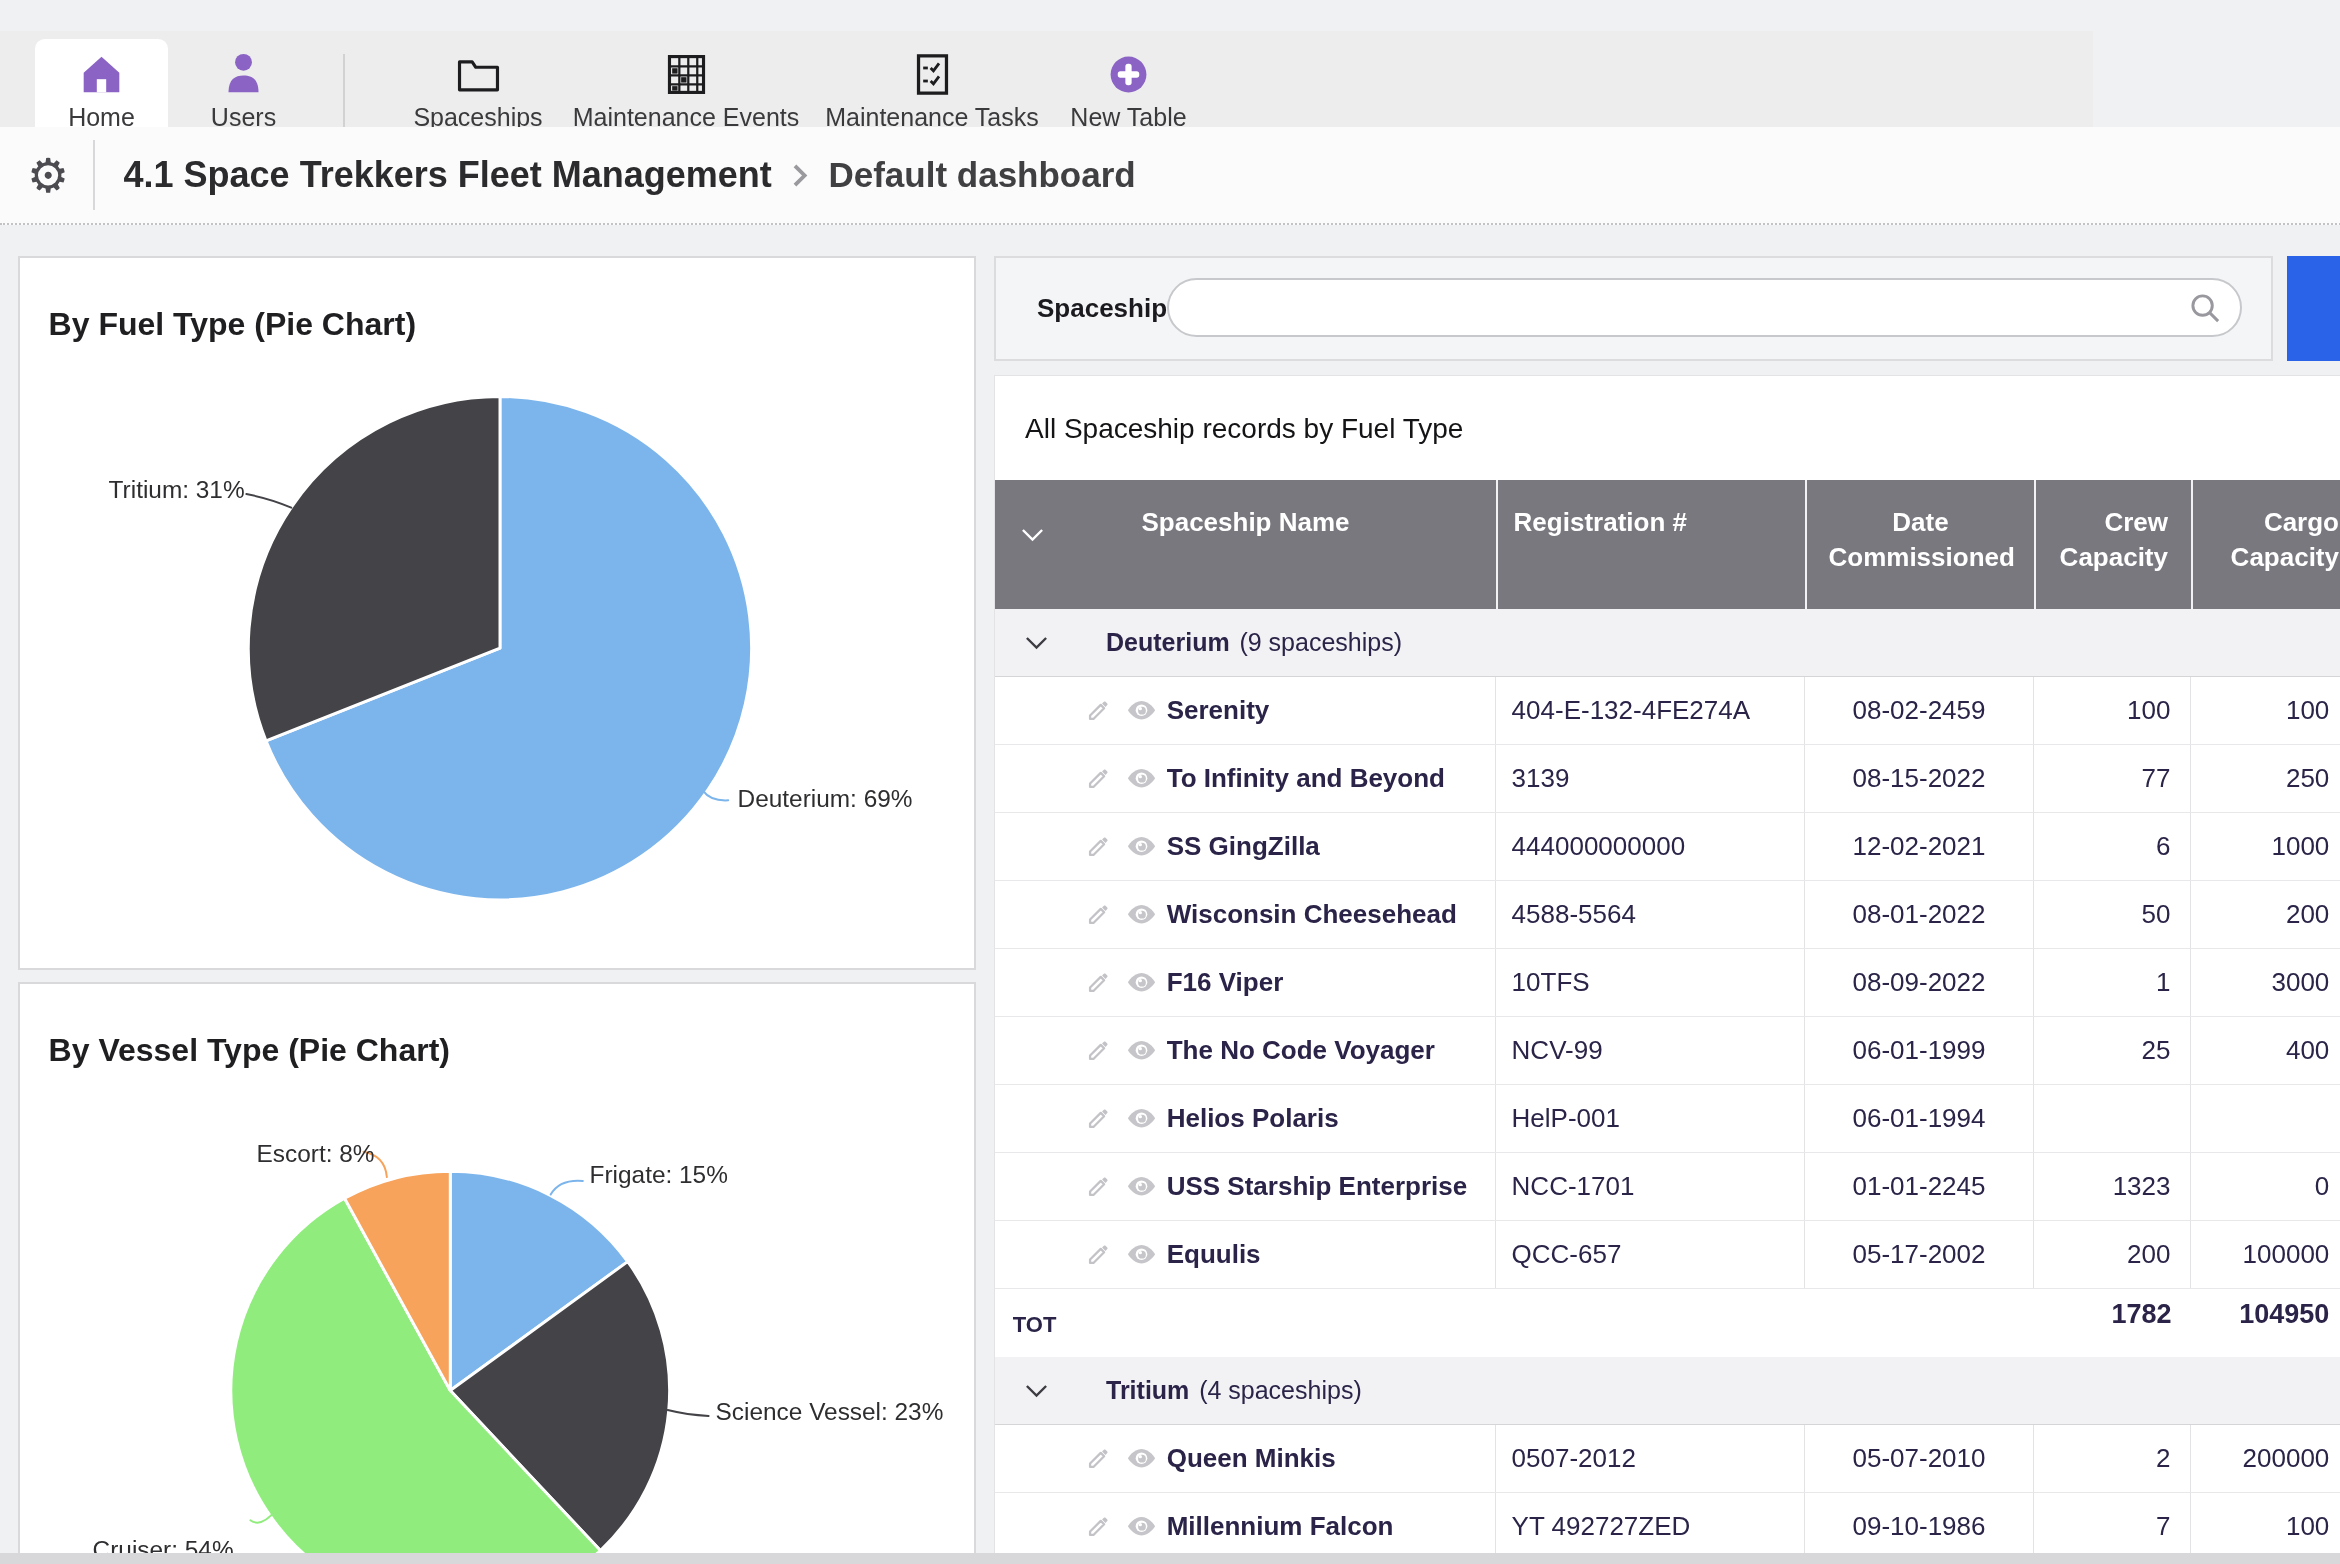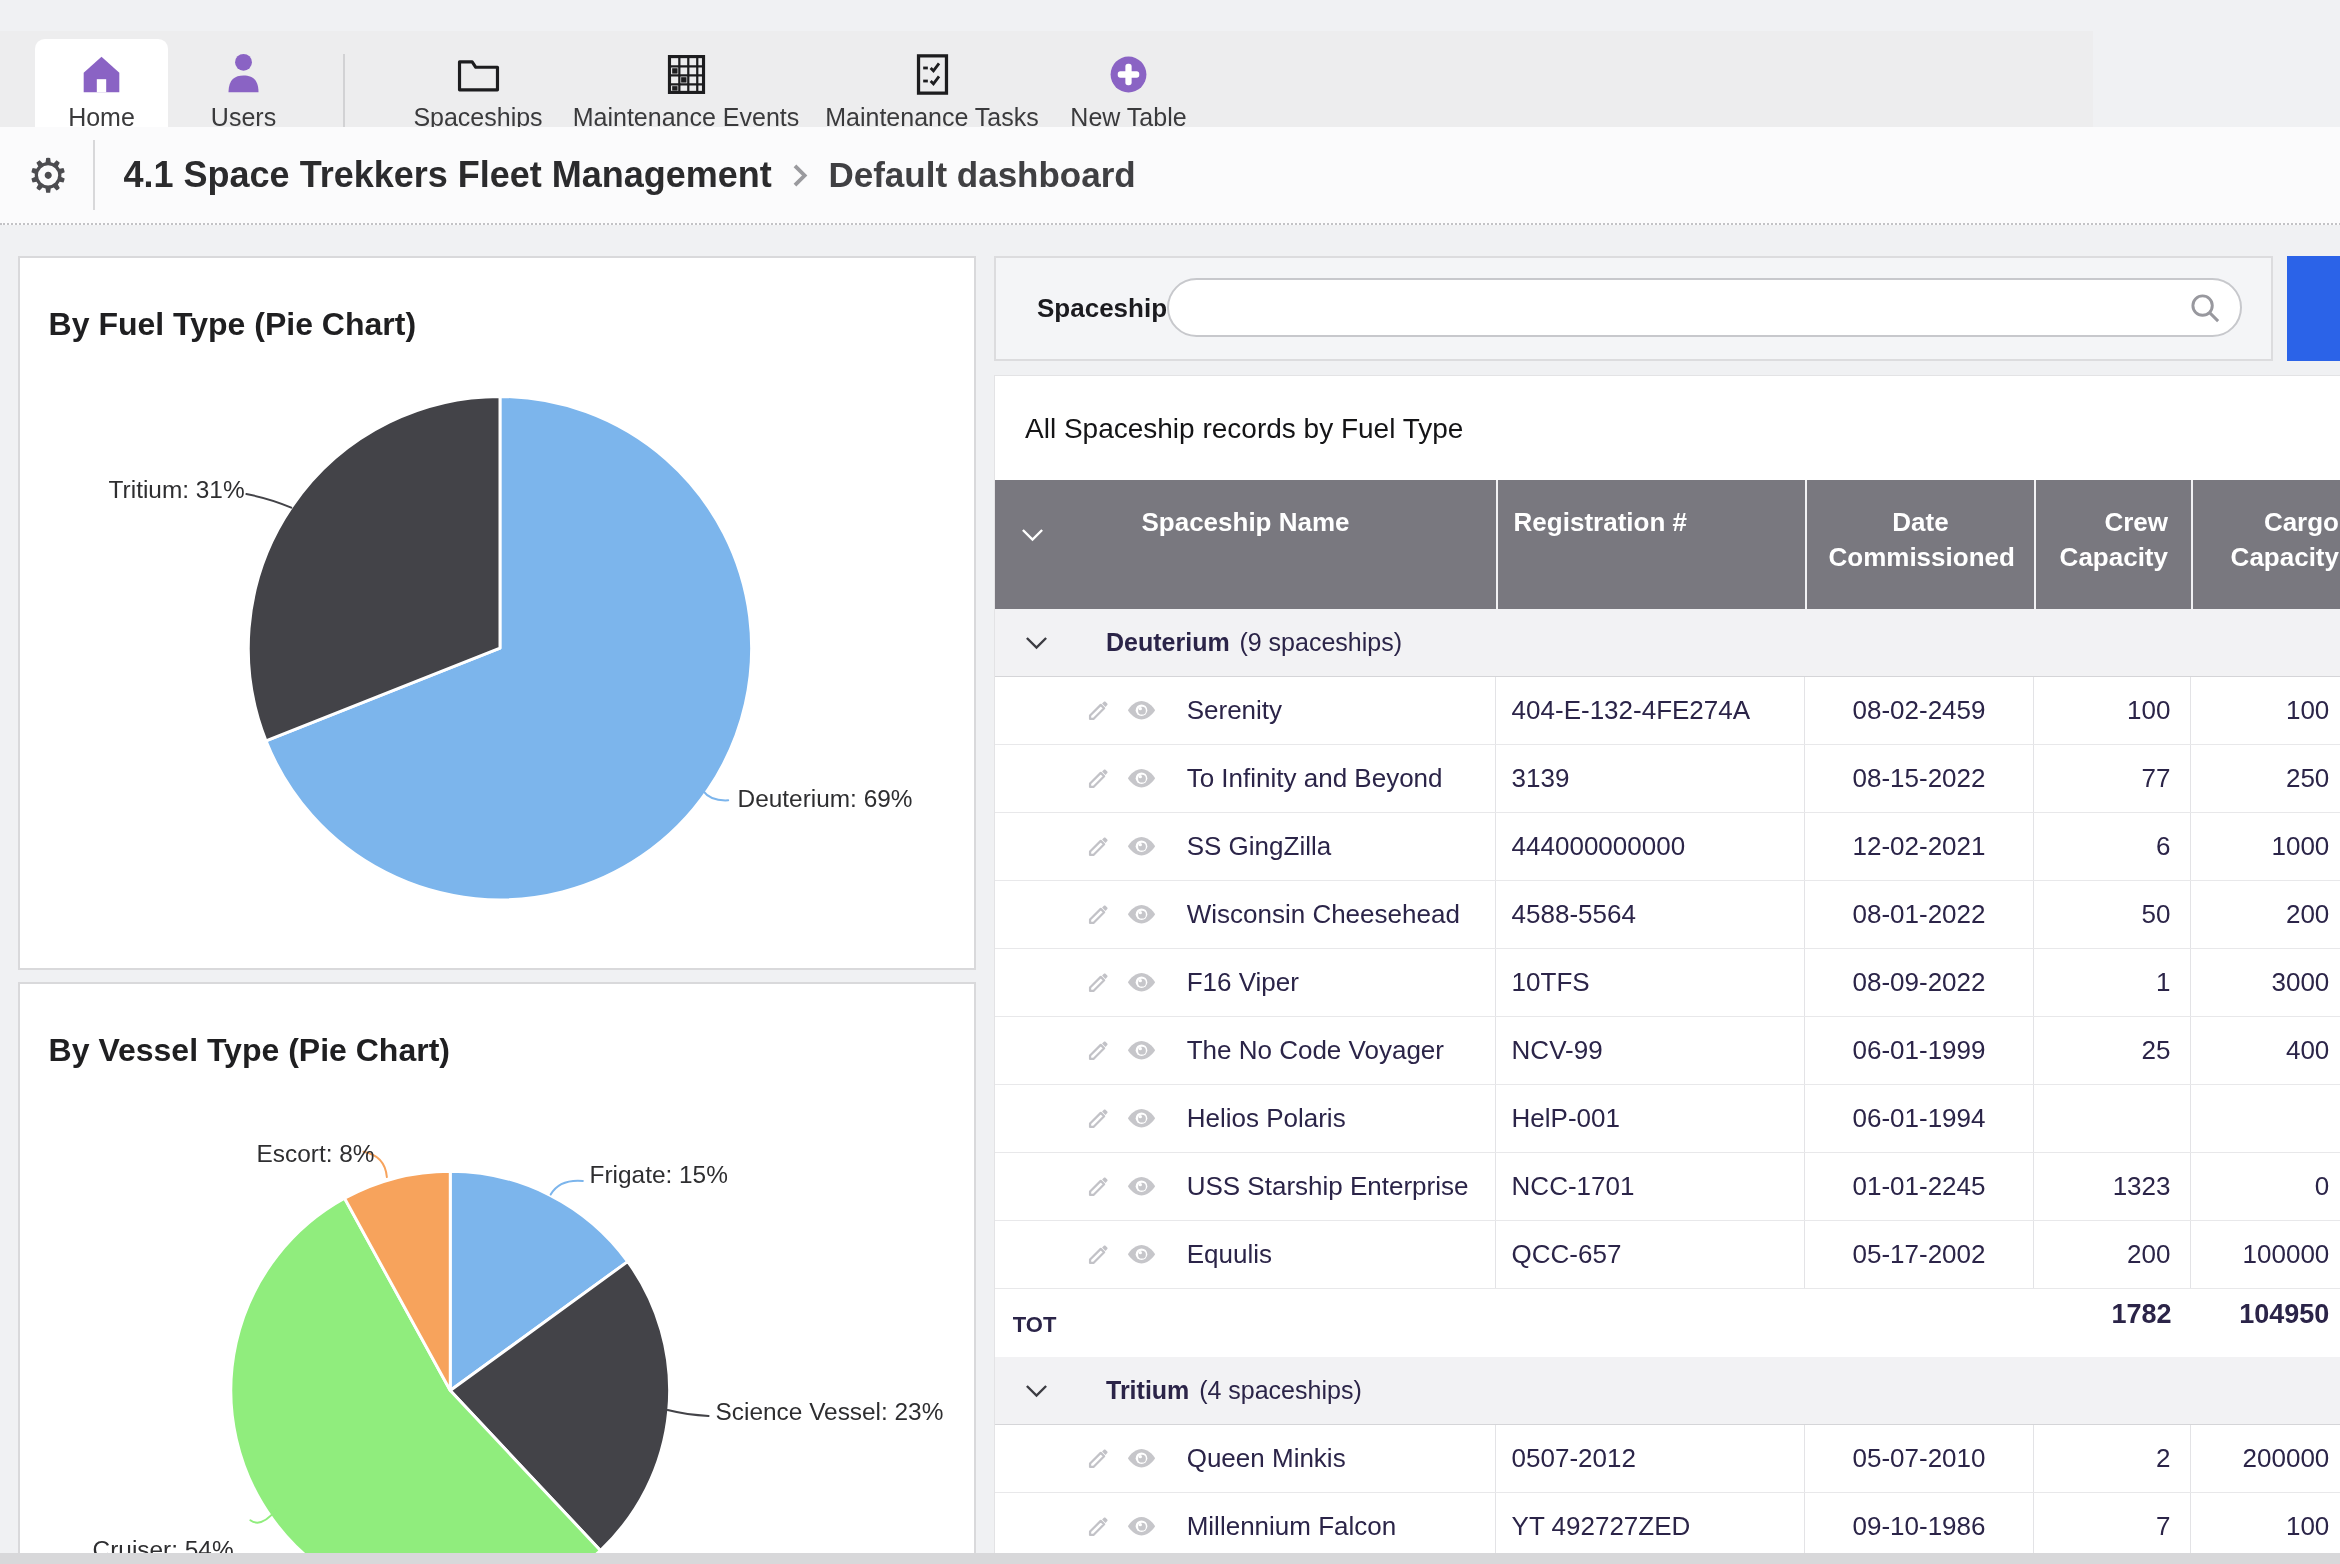--- a/index.html
+++ b/index.html
@@ -65,21 +65,21 @@
   .grow{display:flex;align-items:center;height:68px;background:#f2f2f4;
         border-bottom:1px solid #d5d5d8;box-sizing:border-box;}
   .grow .gchev{margin-left:29px;display:flex;cursor:pointer;}
   .grow .gname{margin-left:57px;font-size:25px;font-weight:700;color:#2b2448;}
   .grow .gcount{margin-left:9.8px;font-size:25px;color:#2b2448;}
 
   .drow{height:68px;border-bottom:1px solid #e8e8ea;box-sizing:border-box;background:#fff;}
   .drow .c{display:flex;align-items:center;font-size:26px;color:#2b2448;box-sizing:border-box;
            border-right:1px solid #e3e3e6;overflow:hidden;white-space:nowrap;}
   .c.name{padding-left:90px;}
-  .c.name .nm{margin-left:30px;}
+  .c.name .nm{margin-left:10px;font-weight:bold;}
   .c.name svg{flex:0 0 auto;}
   .c.name svg + svg{margin-left:13.7px;}
   .c.reg{padding-left:15.6px;}
   .c.date{justify-content:center;}
   .c.crew{justify-content:flex-end;padding-right:19.5px;}
   .c.cargo{justify-content:flex-end;padding-right:11.7px;border-right:none;}
 
   .trow{height:68px;background:#fff;box-sizing:border-box;}
   .trow .tc{box-sizing:border-box;font-size:27px;font-weight:700;color:#2b2448;}
   .tc.tlabel{padding:23.4px 0 0 9.8px;font-size:22px;margin-left:8px;}

